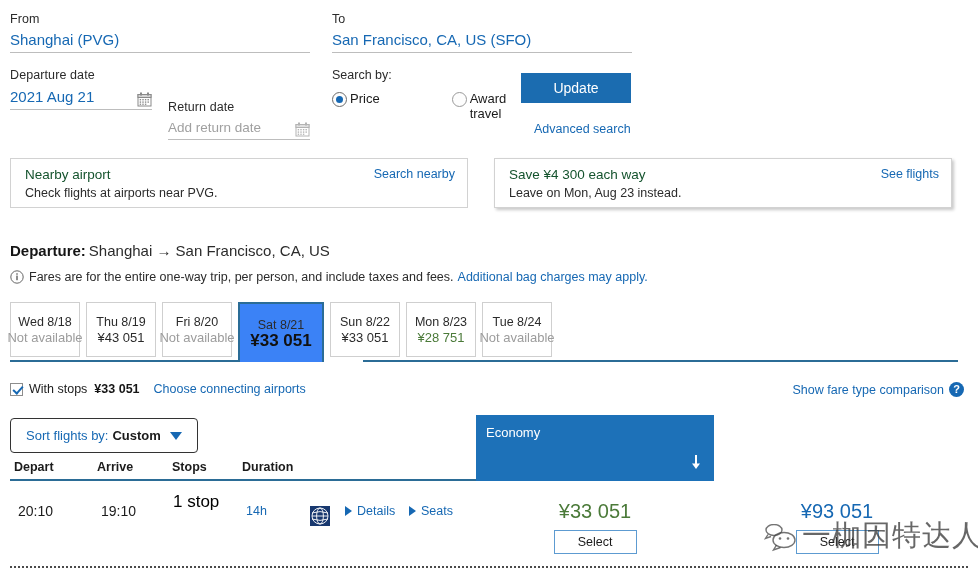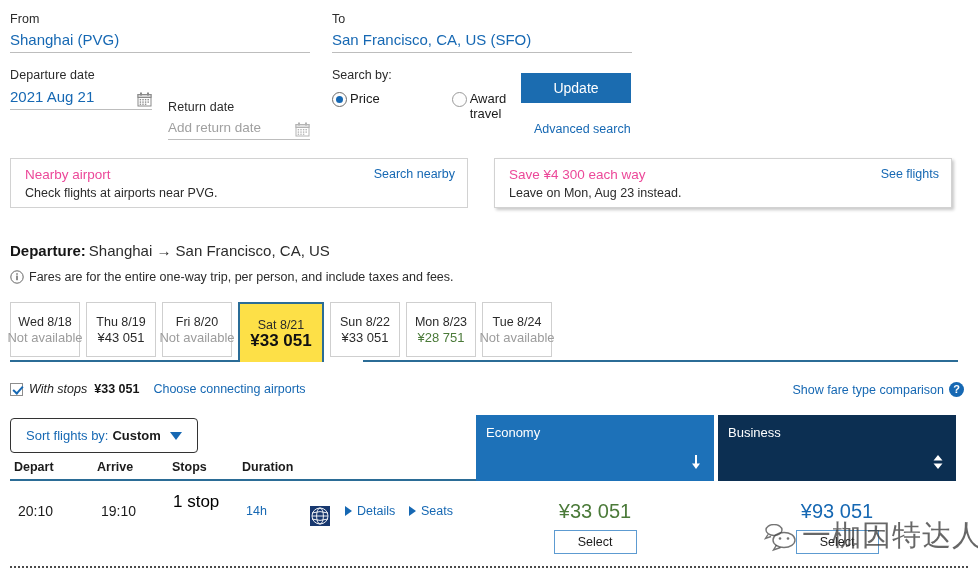--- a/index.html
+++ b/index.html
@@ -68,21 +68,21 @@
     position: absolute; left: 534px; top: 122px;
     color: #1668b3; font-size: 12.5px; cursor: pointer;
   }
 
   
   .banner {
     position: absolute; background: #ffffff; box-sizing: border-box;
   }
   .banner-nearby { left: 10px; top: 158px; width: 458px; height: 50px; border: 1px solid #d2d2d2; }
   .banner-save { left: 494px; top: 158px; width: 458px; height: 50px; border: 1px solid #d2d2d2; box-shadow: 2px 2px 3px rgba(0,0,0,.22); }
-  .banner-title { position: absolute; left: 14px; top: 8px; color: #ec4899; font-size: 13.5px; }
+  .banner-title { position: absolute; left: 14px; top: 8px; color: #14532d; font-size: 13.5px; }
   .banner-sub { position: absolute; left: 14px; top: 27px; color: #2b2b2b; font-size: 12.5px; }
   .banner-link { position: absolute; right: 12px; top: 8px; color: #1668b3; font-size: 12.5px; cursor: pointer; }
 
   
   .dep-head { position: absolute; left: 10px; top: 242px; font-size: 15px; }
   .dep-head b { font-weight: bold; color: #151515; }
   .dep-head span.route { font-weight: normal; color: #2b2b2b; margin-left: 3px; }
 
   .fare-note { position: absolute; left: 10px; top: 270px; font-size: 12.5px; color: #2b2b2b; display: flex; align-items: center; }
   .info-icon { width: 14px; height: 14px; flex: 0 0 auto; margin-right: 5px; }
@@ -104,38 +104,38 @@
     display: flex; flex-direction: column; align-items: center; justify-content: center;
     padding: 0 2px;
   }
   .dtab .d-day { font-size: 12.5px; color: #2b2b2b; line-height: 16px; }
   .dtab .d-price { font-size: 13px; color: #2b2b2b; line-height: 16px; white-space: nowrap; }
   .dtab .d-price.na { color: #9c9c9c; line-height: 15px; }
   .dtab .d-price.low { color: #4b7a39; }
   .dtab.selected {
     width: 86px; height: 60px;
     border: 2px solid #2b6c96; border-bottom: none;
-    background: #fde047; position: relative; z-index: 3;
+    background: #3b82f6; position: relative; z-index: 3;
   }
   .dtab.selected .d-day { font-size: 12.5px; }
   .dtab.selected .d-price { font-size: 17px; font-weight: bold; color: #111111; }
 
   
   .stops-row { position: absolute; left: 10px; top: 382px; display: flex; align-items: center; font-size: 12.5px; }
   .cbx {
     width: 13px; height: 13px; box-sizing: border-box;
     border: 1px solid #8d8d8d; background: #ffffff; position: relative;
     margin-right: 6px; flex: 0 0 auto; cursor: pointer;
   }
   .cbx::after {
     content: ""; position: absolute; left: 3.5px; top: 0px;
     width: 4px; height: 8px; border: solid #1668b3;
     border-width: 0 2px 2px 0; transform: rotate(42deg);
   }
-  .stops-lbl { color: #1b1b1b; font-style: italic; }
+  .stops-lbl { color: #1b1b1b; }
   .stops-price { margin-left: 7px; font-weight: bold; color: #151515; }
   .stops-link { margin-left: 14px; color: #1668b3; cursor: pointer; }
 
   .fare-cmp { position: absolute; right: 14px; top: 382px; font-size: 12.5px; color: #1668b3; display: flex; align-items: center; cursor: pointer; }
   .help-icon {
     width: 15px; height: 15px; border-radius: 50%; background: #1668b3; color: #fff;
     font-size: 11px; font-weight: bold; line-height: 15px; text-align: center;
     margin-left: 5px; flex: 0 0 auto;
   }
 
@@ -329,20 +329,21 @@
 
   <div class="fare-note">
     <span class="info-icon">
       <svg width="14" height="14" viewBox="0 0 14 14">
         <circle cx="7" cy="7" r="6.2" fill="none" stroke="#666" stroke-width="1"></circle>
         <rect x="6.4" y="5.6" width="1.2" height="4.6" fill="#444"></rect>
         <rect x="6.4" y="3.3" width="1.2" height="1.4" fill="#444"></rect>
       </svg>
     </span>
     <span>Fares are for the entire one-way trip, per person, and include taxes and fees.</span>
+    <a>Additional bag charges may apply.</a>
   </div>
 
   <div class="datebar">
     <div class="datebar-rule seg-a"></div>
     <div class="datebar-rule seg-b"></div>
     <div class="dtabs">
       <div class="dtab">
         <span class="d-day">Wed 8/18</span>
         <span class="d-price na">Not available</span>
       </div>
@@ -400,29 +401,20 @@
   <div class="cabin cabin-econ">
     <span class="cabin-name">Economy</span>
     <span class="cabin-arrow">
       <svg width="12" height="16" viewBox="0 0 12 16">
         <rect x="5" y="1" width="2" height="10" fill="#ffffff"></rect>
         <polygon points="2,9.5 10,9.5 6,15" fill="#ffffff"></polygon>
       </svg>
     </span>
   </div>
 
-  <div class="cabin cabin-bus">
-    <span class="cabin-name">Business</span>
-    <span class="cabin-arrow">
-      <svg width="12" height="16" viewBox="0 0 12 16">
-        <polygon points="6,1 10.5,6.5 1.5,6.5" fill="#ffffff"></polygon>
-        <polygon points="6,15 10.5,9.5 1.5,9.5" fill="#ffffff"></polygon>
-      </svg>
-    </span>
-  </div>
 
   <div class="flight-row">
     <div class="fr-cell fr-depart">20:10</div>
     <div class="fr-cell fr-arrive">19:10</div>
     <div class="fr-cell fr-stops">1 stop</div>
     <div class="fr-cell fr-duration">14h</div>
 
     <div class="fr-cell fr-details">
       <span class="tri-right"></span>
       <span>Details</span>

